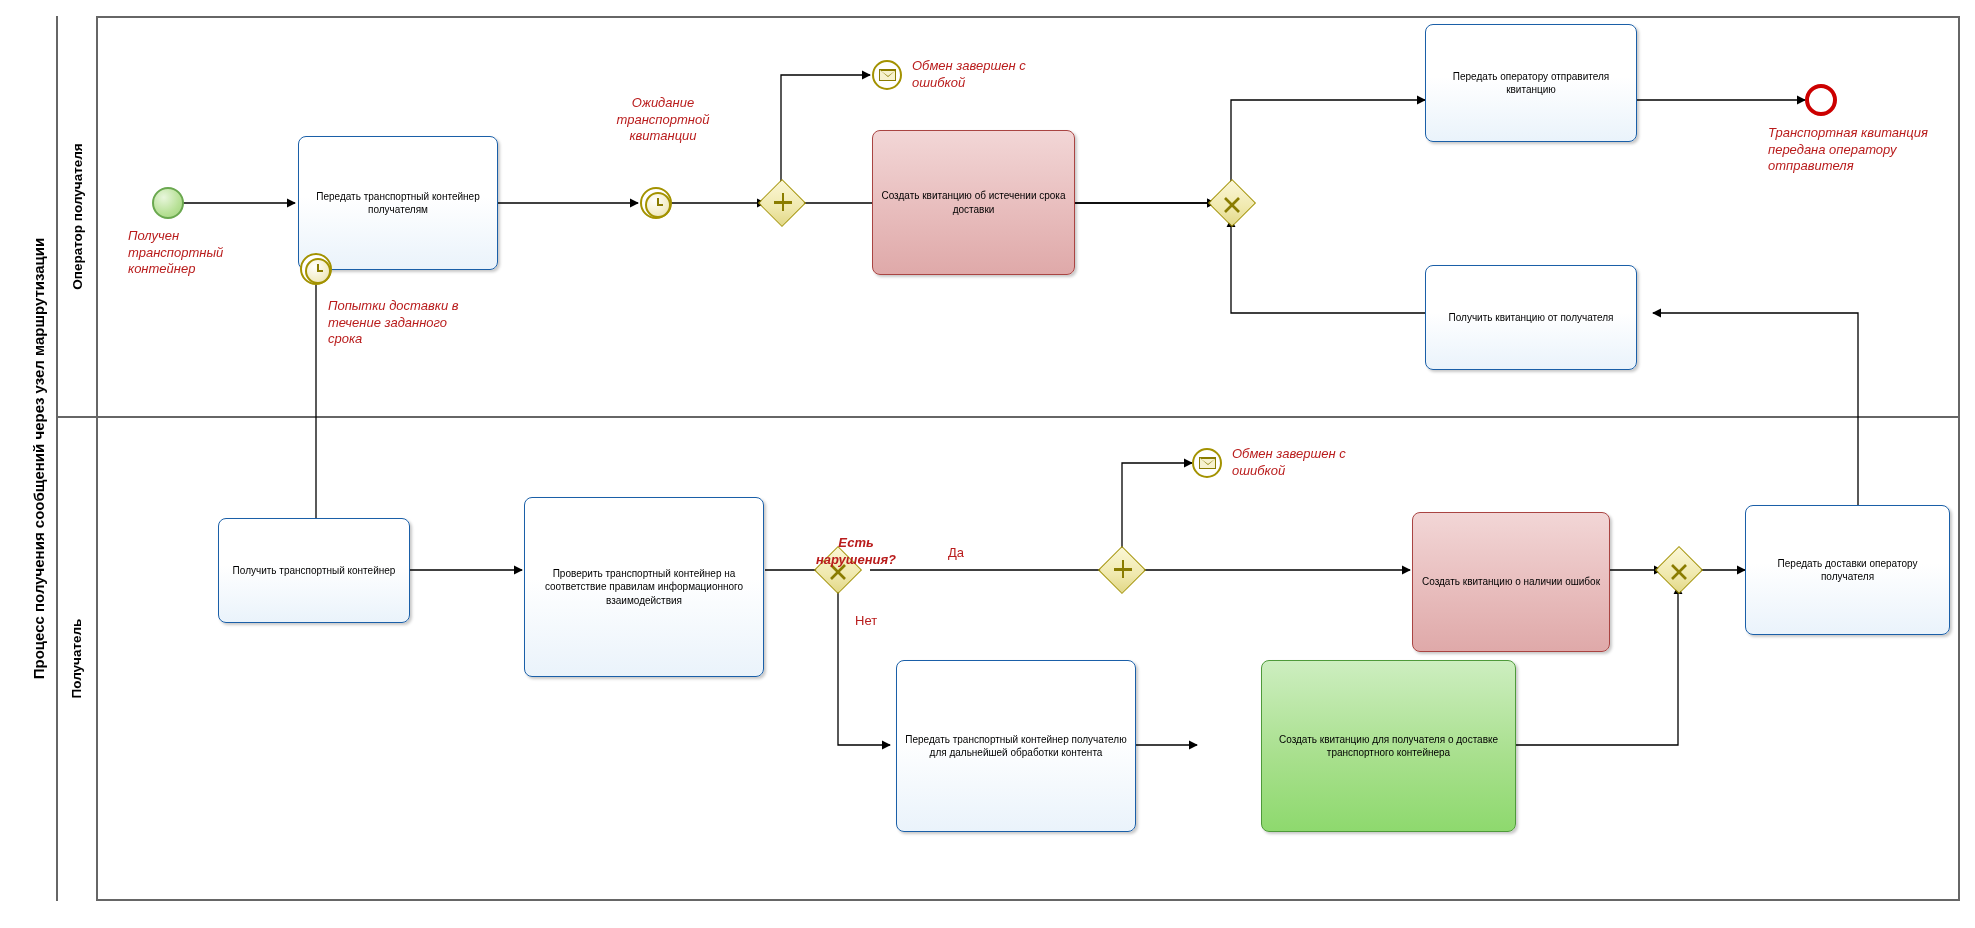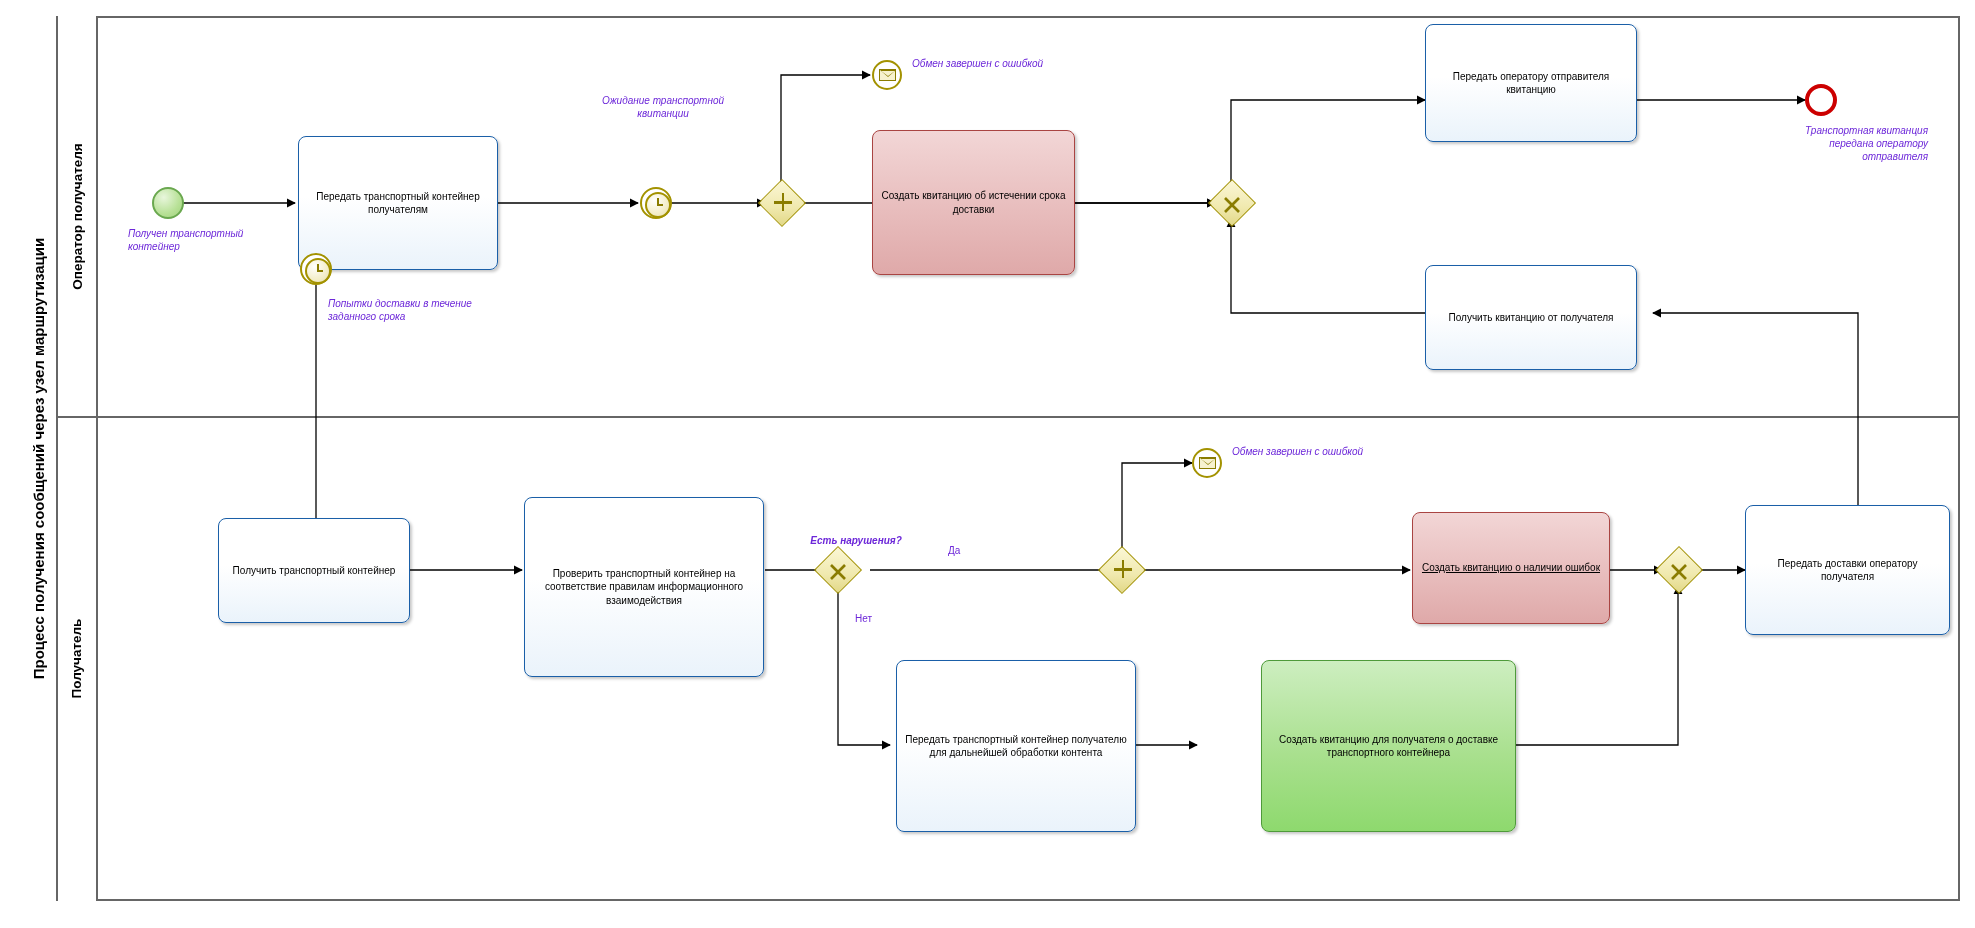--- a/index.html
+++ b/index.html
@@ -171,22 +171,22 @@
     border: 1.6px solid #a39200;
     background: linear-gradient(135deg, #fbf7d6 0%, #f0e9ae 60%, #e2d887 100%);
   }
   .gw-mark {
     position: absolute;
     pointer-events: none;
   }
   
   .label {
     position: absolute;
-    font-size: 10px;
-    color: #6d28d9;
+    font-size: 13px;
+    color: #b91c1c;
     line-height: 1.28;
   }
   .label.italic { font-style: italic; }
   .label.bold-it { font-style: italic; }
   svg.links {
     position: absolute;
     left: 0; top: 0;
     width: 1975px; height: 928px;
     pointer-events: none;
   }
@@ -292,21 +292,21 @@
         <g stroke="#8a7c00" stroke-width="2.6">
           <line x1="3" y1="3" x2="17" y2="17"></line>
           <line x1="17" y1="3" x2="3" y2="17"></line>
         </g>
       </svg>
   </div>
 
   <div class="task blue" style="left:1425px; top:24px; width:212px; height:118px;">Передать оператору отправителя квитанцию</div>
 
   <div class="event end" style="left:1805px; top:84px;"></div>
-  <div class="label italic" style="left:1768px; top:125px; width:160px;text-align:right;">Транспортная квитанция передана оператору отправителя</div>
+  <div class="label italic" style="left:1768px; top:125px; width:160px;">Транспортная квитанция передана оператору отправителя</div>
 
   <div class="task blue" style="left:1425px; top:265px; width:212px; height:105px;">Получить квитанцию от получателя</div>
 
   <div class="task blue" style="left:218px; top:518px; width:192px; height:105px;">Получить транспортный контейнер</div>
 
   <div class="task blue" style="left:524px; top:497px; width:240px; height:180px;">Проверить транспортный контейнер на соответствие правилам информационного взаимодействия</div>
 
   <div class="gateway" style="left:821px; top:553px;"></div>
   <div class="gw-mark" style="left:828px; top:562px; width:20px; height:20px;">
     <svg width="20" height="20">
@@ -322,21 +322,21 @@
 
   <div class="gateway" style="left:1105px; top:553px;"></div>
   <div class="gw-mark" style="left:1114px; top:568px; width:18px; height:2.6px; background:#8a7c00;"></div>
   <div class="gw-mark" style="left:1121.6px; top:560px; width:2.6px; height:18px; background:#8a7c00;"></div>
 
   <div class="event msg" style="left:1192px; top:448px;">
     <div class="env"></div>
   </div>
   <div class="label italic" style="left:1232px; top:446px; width:170px;">Обмен завершен с ошибкой</div>
 
-  <div class="task red" style="left:1412px; top:512px; width:198px; height:112px;text-decoration:underline;">Создать квитанцию о наличии ошибок</div>
+  <div class="task red" style="left:1412px; top:512px; width:198px; height:140px;">Создать квитанцию о наличии ошибок</div>
 
   <div class="gateway" style="left:1662px; top:553px;"></div>
   <div class="gw-mark" style="left:1669px; top:562px; width:20px; height:20px;">
     <svg width="20" height="20">
         <g stroke="#8a7c00" stroke-width="2.6">
           <line x1="3" y1="3" x2="17" y2="17"></line>
           <line x1="17" y1="3" x2="3" y2="17"></line>
         </g>
       </svg>
   </div>

